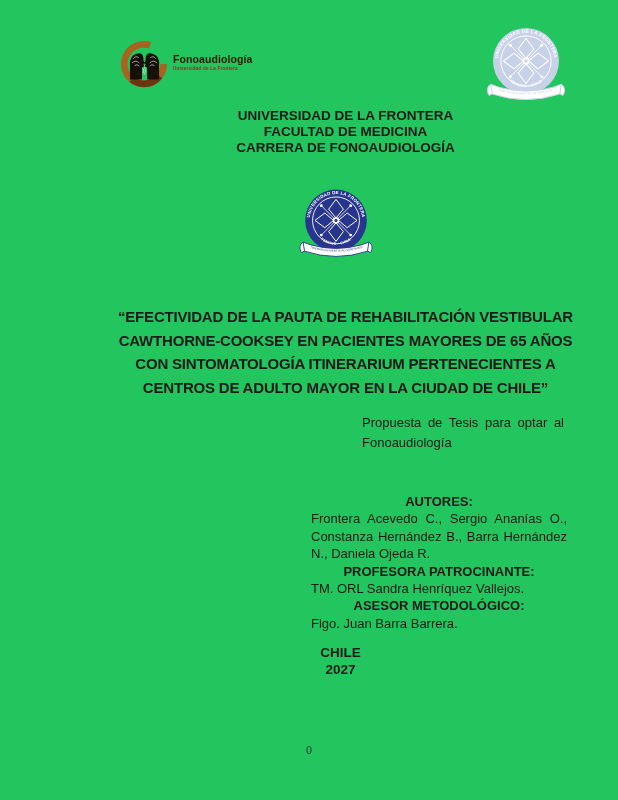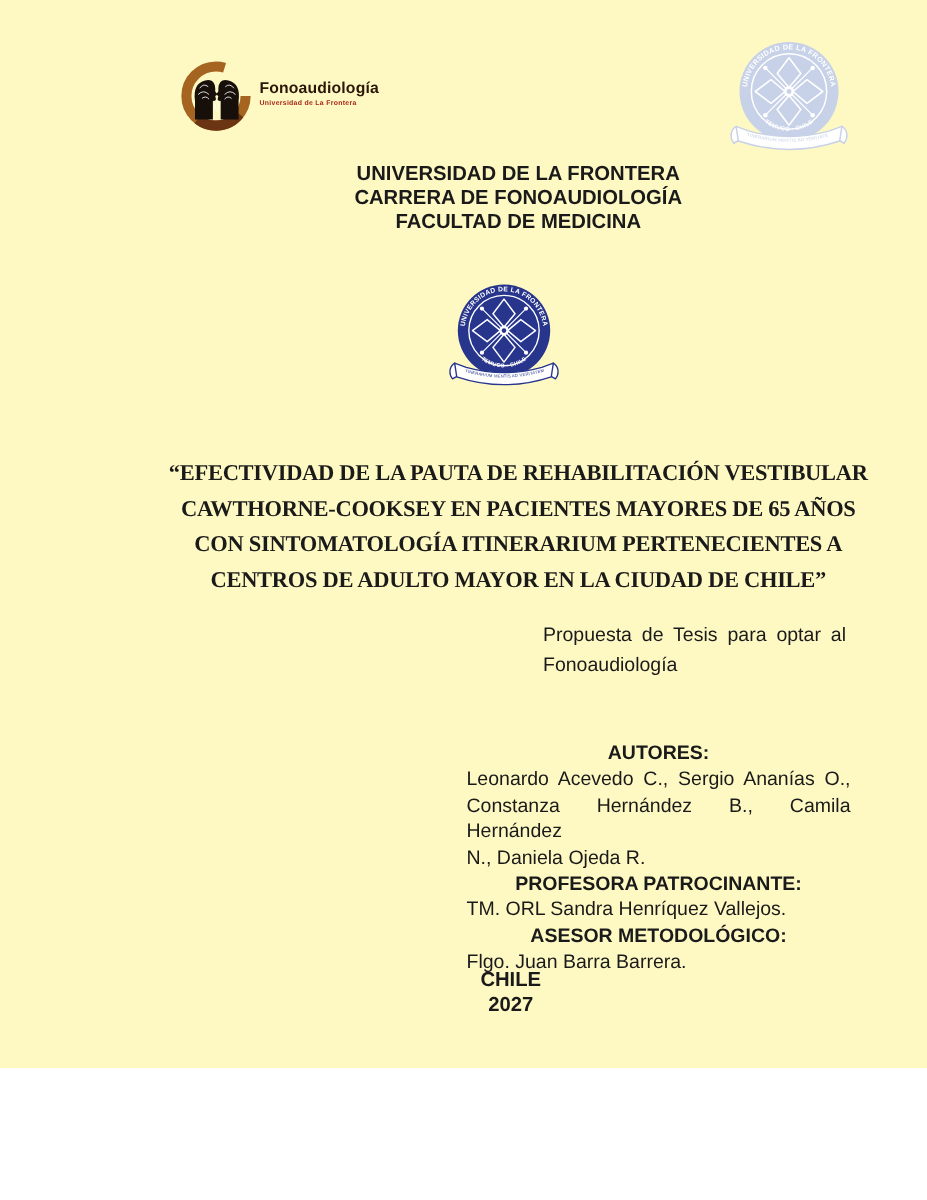--- a/index.html
+++ b/index.html
@@ -1,17 +1,17 @@
 <!DOCTYPE html>
 <html><head>
 <meta charset="utf-8">
 <style>
   html,body { margin:0; padding:0; background:#ffffff; }
   .page {
-    position:relative; width:618px; height:712px; background:#fef9c3;
+    position:relative; width:618px; height:800px; background:#22c55e;
     font-family:"Liberation Sans", sans-serif; color:#1a1a1a; overflow:hidden;
   }
 
   
   .logo-fono { position:absolute; left:117px; top:36px; display:flex; align-items:center; gap:2px; }
   .fono-emblem { width:54px; height:54px; display:block; }
   .logo-text { display:flex; flex-direction:column; line-height:1.05; }
   .logo-title { font-size:10.5px; font-weight:bold; color:#2a1708; letter-spacing:0.1px; }
   .logo-sub { font-size:4.6px; font-weight:bold; color:#a5281e; margin-top:1.5px; letter-spacing:0.2px; }
 
@@ -20,21 +20,21 @@
   .seal-main { position:absolute; left:294px; top:184px; width:84px; height:auto; --ink:#27368c; --paper:#ffffff; }
 
   
   .inst-header { position:absolute; left:123px; top:108px; width:445px; text-align:center;
                  font-weight:bold; font-size:13.5px; line-height:16px; }
 
   
   .thesis-title { position:absolute; left:123px; top:305px; width:445px;
                   display:flex; flex-direction:column; align-items:center;
                   font-weight:bold; font-size:15px; line-height:23.5px; letter-spacing:-0.2px; }
-  .t-line { white-space:nowrap;font-family:Liberation Serif, serif; }
+  .t-line { white-space:nowrap; }
 
   
   .thesis-note { position:absolute; left:362px; top:413px; width:202px;
                  font-size:13px; line-height:19.5px; }
   .jline { text-align:justify; text-align-last:justify; }
 
   
   .credits { position:absolute; left:311px; top:493px; width:256px;
              font-size:13px; line-height:17.4px; }
   .credits .label { font-weight:bold;text-align:center; }
@@ -129,44 +129,44 @@
       <span class="logo-sub">Universidad de La Frontera</span>
     </div>
   </div>
 
   <svg class="seal-wm" viewBox="0 0 120 114">
     <use href="#ufro-seal-symbol"></use>
   </svg>
 
   <div class="inst-header">
     <div>UNIVERSIDAD DE LA FRONTERA</div>
+    <div>FACULTAD DE MEDICINA</div>
     <div>CARRERA DE FONOAUDIOLOGÍA</div>
-    <div>FACULTAD DE MEDICINA</div>
   </div>
 
   <svg class="seal-main" viewBox="0 0 120 114">
     <use href="#ufro-seal-symbol"></use>
   </svg>
 
   <div class="thesis-title">
     <div class="t-line">“EFECTIVIDAD DE LA PAUTA DE REHABILITACIÓN VESTIBULAR</div>
     <div class="t-line">CAWTHORNE-COOKSEY EN PACIENTES MAYORES DE 65 AÑOS</div>
     <div class="t-line">CON SINTOMATOLOGÍA ITINERARIUM PERTENECIENTES A</div>
     <div class="t-line">CENTROS DE ADULTO MAYOR EN LA CIUDAD DE CHILE”</div>
   </div>
 
   <div class="thesis-note">
     <div class="jline">Propuesta de Tesis para optar al</div>
     <div>Fonoaudiología</div>
   </div>
 
   <div class="credits">
     <div class="label">AUTORES:</div>
-    <div class="jline">Leonardo Acevedo C., Sergio Ananías O.,</div>
-    <div class="jline">Constanza Hernández B., Camila Hernández</div>
+    <div class="jline">Frontera Acevedo C., Sergio Ananías O.,</div>
+    <div class="jline">Constanza Hernández B., Barra Hernández</div>
     <div>N., Daniela Ojeda R.</div>
     <div class="label">PROFESORA PATROCINANTE:</div>
     <div>TM. ORL Sandra Henríquez Vallejos.</div>
     <div class="label">ASESOR METODOLÓGICO:</div>
     <div>Flgo. Juan Barra Barrera.</div>
   </div>
 
   <div class="place-year">
     <div>CHILE</div>
     <div>2027</div>

